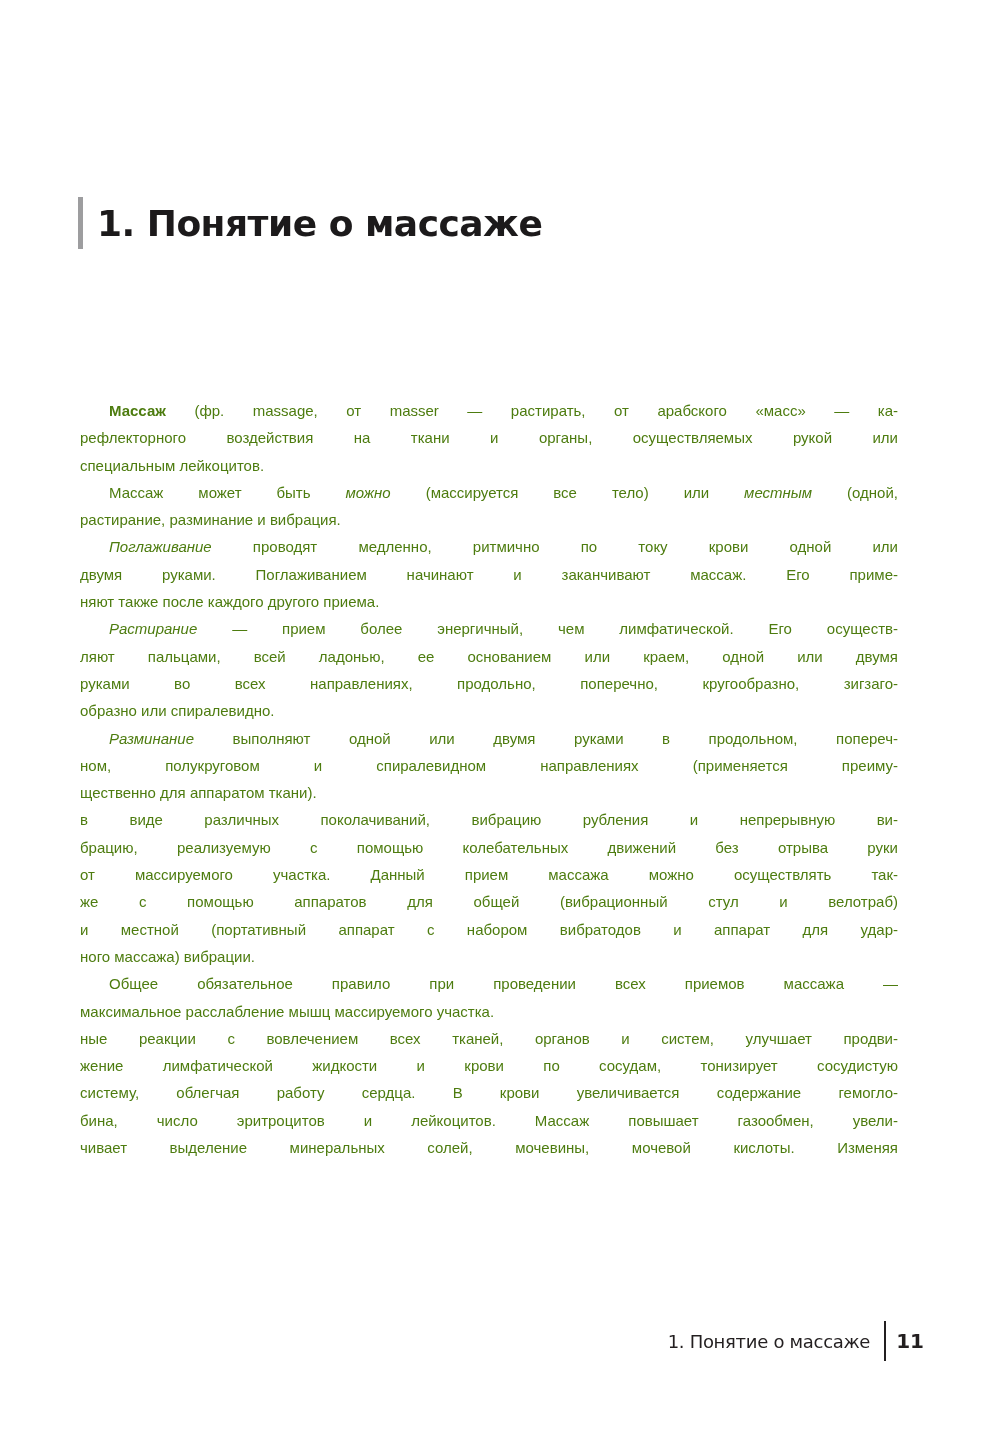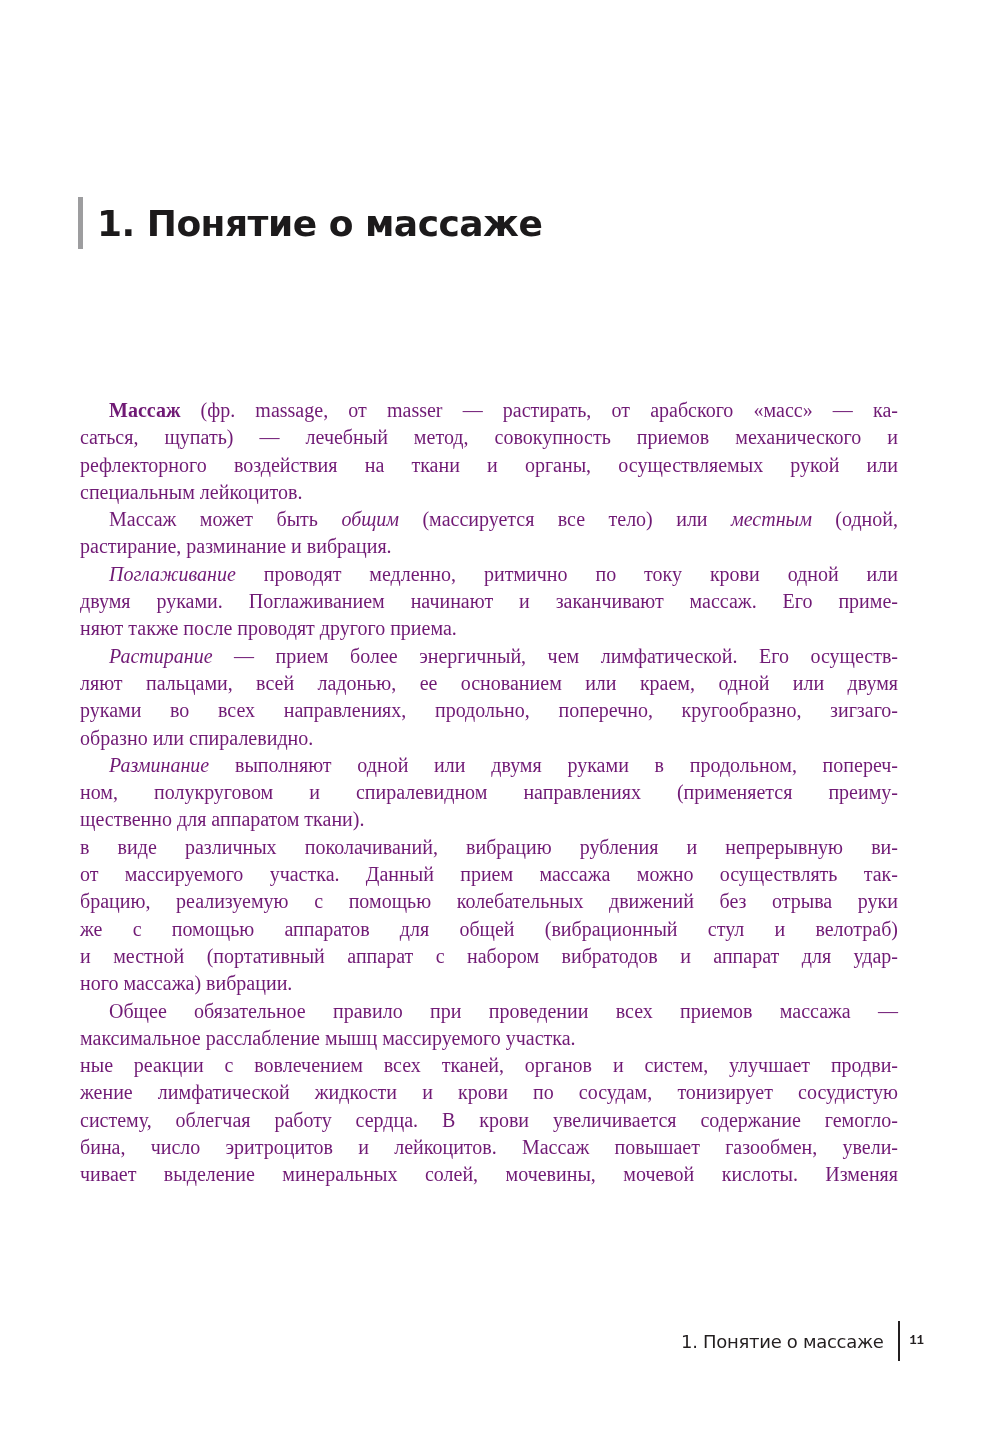--- a/index.html
+++ b/index.html
@@ -8,77 +8,76 @@
     position: absolute; left: 78px; top: 197px; height: 52px;
     display: flex; align-items: center;
   }
   .heading-bar { width: 5px; height: 52px; background: #9d9d9f; margin-right: 14px; }
   .heading-text {
     font-family: "DejaVu Sans", sans-serif; font-weight: bold; font-size: 36px;
     letter-spacing: -0.5px; color: #1c1a1b; white-space: nowrap;
   }
   .body-text {
     position: absolute; left: 80px; top: 397px; width: 818px;
-    font-family: Liberation Serif, serif; font-size: 20px; line-height: 27.3px;
-    color: #701a75;
+    font-family: Liberation Sans, sans-serif; font-size: 15px; line-height: 27.3px;
+    color: #4d7c0f;
   }
   .para { margin: 0; }
   .line { display: block; white-space: nowrap; text-align: justify; text-align-last: justify; }
   .line.last { text-align-last: left; }
   .indent { padding-left: 29px; }
   .b { font-weight: bold; }
   .i { font-style: italic; }
   .footer {
     position: absolute; right: 76px; top: 1321px; height: 40px;
     display: flex; align-items: center;
     font-family: "DejaVu Sans", sans-serif; color: #231f20;
   }
   .footer-title { font-size: 18px; letter-spacing: -0.3px; }
   .footer-sep { width: 2px; height: 40px; background: #231f20; margin: 0 10px 0 14px; }
-  .footer-page { font-size: 12px; font-weight: bold; font-family: Liberation Mono, monospace; }
+  .footer-page { font-size: 20px; font-weight: bold; }
 </style>
 </head>
 <body>
 
 <div class="heading">
   <div class="heading-bar" style="background: rgb(157, 157, 159);"></div>
   <div class="heading-text">1. Понятие о массаже</div>
 </div>
 
 <div class="body-text" id="body-text" style="opacity: 1;">
     <p class="para">
       <span class="line indent"><span class="b">Массаж</span><span> (фр. massage, от masser — растирать, от арабского «масс» — ка-</span></span>
-      <span class="line"><span>саться, щупать) — лечебный метод, совокупность приемов механического и</span></span>
       <span class="line"><span>рефлекторного воздействия на ткани и органы, осуществляемых рукой или</span></span>
       <span class="line last"><span>специальным лейкоцитов.</span></span>
     </p>
     <p class="para">
-      <span class="line indent"><span>Массаж может быть </span><span class="i">общим</span><span> (массируется все тело) или </span><span class="i">местным</span><span> (одной,</span></span>
+      <span class="line indent"><span>Массаж может быть </span><span class="i">можно</span><span> (массируется все тело) или </span><span class="i">местным</span><span> (одной,</span></span>
       <span class="line last"><span>растирание, разминание и вибрация.</span></span>
     </p>
     <p class="para">
       <span class="line indent"><span class="i">Поглаживание</span><span> проводят медленно, ритмично по току крови одной или</span></span>
       <span class="line"><span>двумя руками. Поглаживанием начинают и заканчивают массаж. Его приме-</span></span>
-      <span class="line last"><span>няют также после проводят другого приема.</span></span>
+      <span class="line last"><span>няют также после каждого другого приема.</span></span>
     </p>
     <p class="para">
       <span class="line indent"><span class="i">Растирание</span><span> — прием более энергичный, чем лимфатической. Его осуществ-</span></span>
       <span class="line"><span>ляют пальцами, всей ладонью, ее основанием или краем, одной или двумя</span></span>
       <span class="line"><span>руками во всех направлениях, продольно, поперечно, кругообразно, зигзаго-</span></span>
       <span class="line last"><span>образно или спиралевидно.</span></span>
     </p>
     <p class="para">
       <span class="line indent"><span class="i">Разминание</span><span> выполняют одной или двумя руками в продольном, попереч-</span></span>
       <span class="line"><span>ном, полукруговом и спиралевидном направлениях (применяется преиму-</span></span>
       <span class="line last"><span>щественно для аппаратом ткани).</span></span>
     </p>
     <p class="para">
       <span class="line"><span>в виде различных поколачиваний, вибрацию рубления и непрерывную ви-</span></span>
+      <span class="line"><span>брацию, реализуемую с помощью колебательных движений без отрыва руки</span></span>
       <span class="line"><span>от массируемого участка. Данный прием массажа можно осуществлять так-</span></span>
-      <span class="line"><span>брацию, реализуемую с помощью колебательных движений без отрыва руки</span></span>
       <span class="line"><span>же с помощью аппаратов для общей (вибрационный стул и велотраб)</span></span>
       <span class="line"><span>и местной (портативный аппарат с набором вибратодов и аппарат для удар-</span></span>
       <span class="line last"><span>ного массажа) вибрации.</span></span>
     </p>
     <p class="para">
       <span class="line indent"><span>Общее обязательное правило при проведении всех приемов массажа —</span></span>
       <span class="line last"><span>максимальное расслабление мышц массируемого участка.</span></span>
     </p>
     <p class="para">
       <span class="line"><span>ные реакции с вовлечением всех тканей, органов и систем, улучшает продви-</span></span>

